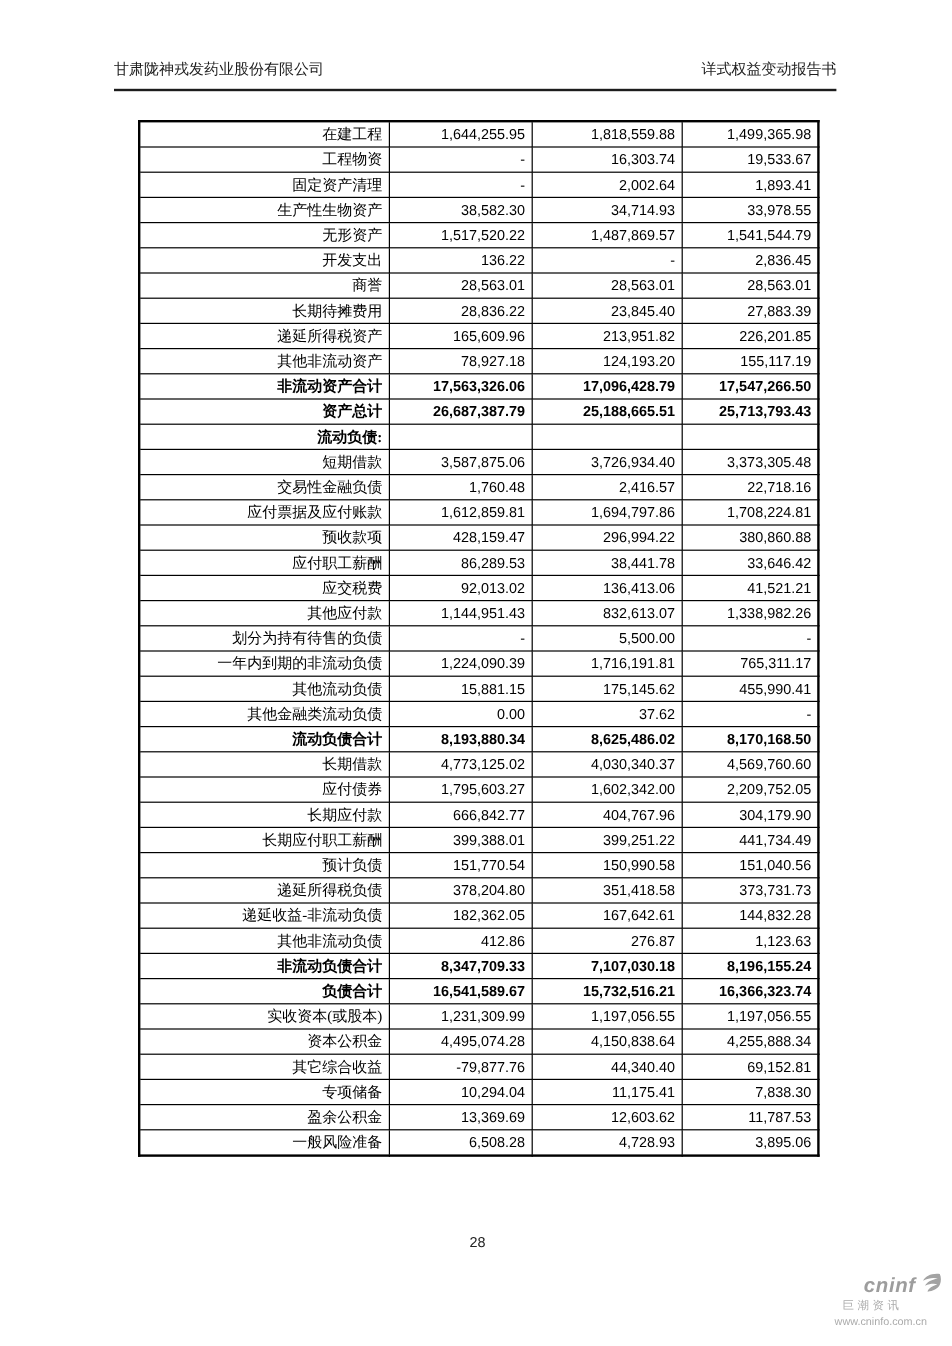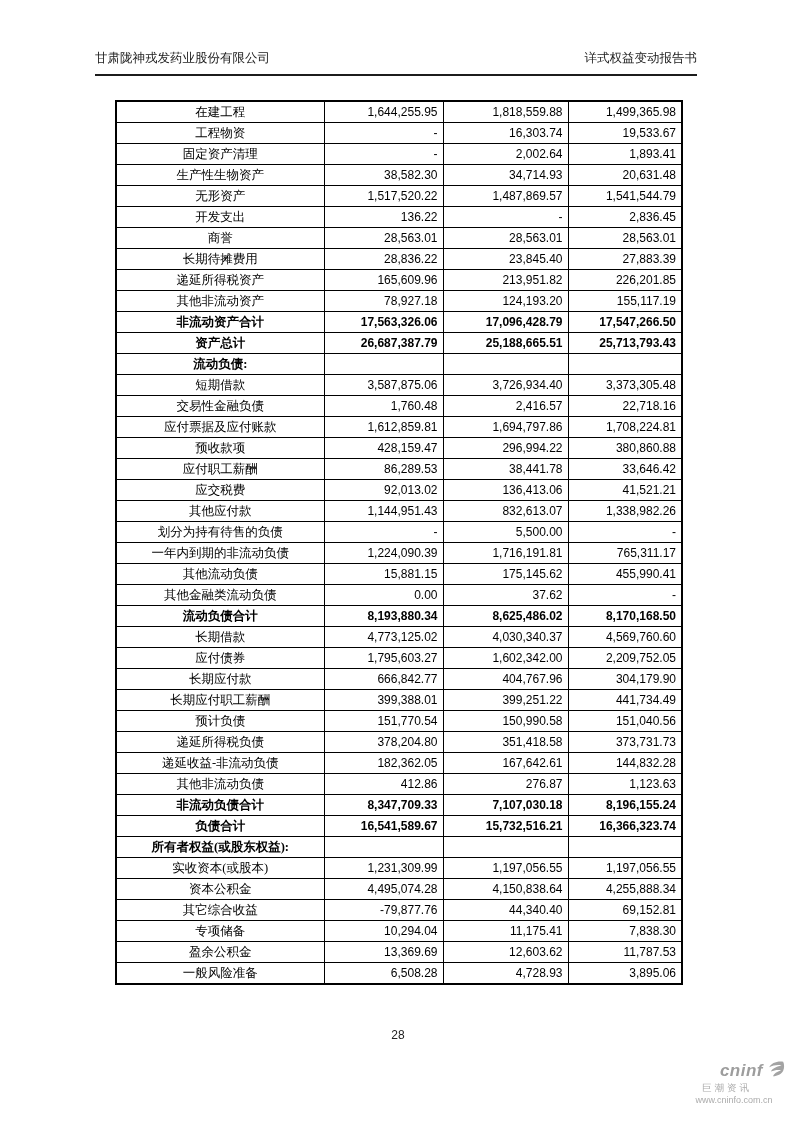--- a/index.html
+++ b/index.html
@@ -41,21 +41,21 @@
   }
   table.fin-table td {
     border: 1px solid #000;
     height: 20.45px;
     padding: 0 5px;
     line-height: 20px;
     white-space: nowrap;
     overflow: hidden;
   }
   td.label {
-    text-align: center;
+    text-align: right;
     font-family: "Liberation Serif", "DejaVu Serif", serif;
   }
   td.num {
     text-align: right;
     font-family: "Liberation Sans", "DejaVu Sans", sans-serif;
     font-size: 12px;
   }
   tr.total td { font-weight: bold; }
   tr.section td.label { font-weight: bold; }
   .page-number {
@@ -138,21 +138,21 @@
         <tr class="item">
           <td class="label">固定资产清理</td>
           <td class="num">-</td>
           <td class="num">2,002.64</td>
           <td class="num">1,893.41</td>
         </tr>
         <tr class="item">
           <td class="label">生产性生物资产</td>
           <td class="num">38,582.30</td>
           <td class="num">34,714.93</td>
-          <td class="num">20,631.48</td>
+          <td class="num">33,978.55</td>
         </tr>
         <tr class="item">
           <td class="label">无形资产</td>
           <td class="num">1,517,520.22</td>
           <td class="num">1,487,869.57</td>
           <td class="num">1,541,544.79</td>
         </tr>
         <tr class="item">
           <td class="label">开发支出</td>
           <td class="num">136.22</td>
@@ -325,26 +325,20 @@
           <td class="label">非流动负债合计</td>
           <td class="num">8,347,709.33</td>
           <td class="num">7,107,030.18</td>
           <td class="num">8,196,155.24</td>
         </tr>
         <tr class="total">
           <td class="label">负债合计</td>
           <td class="num">16,541,589.67</td>
           <td class="num">15,732,516.21</td>
           <td class="num">16,366,323.74</td>
-        </tr>
-        <tr class="section">
-          <td class="label">所有者权益(或股东权益):</td>
-          <td class="num"></td>
-          <td class="num"></td>
-          <td class="num"></td>
         </tr>
         <tr class="item">
           <td class="label">实收资本(或股本)</td>
           <td class="num">1,231,309.99</td>
           <td class="num">1,197,056.55</td>
           <td class="num">1,197,056.55</td>
         </tr>
         <tr class="item">
           <td class="label">资本公积金</td>
           <td class="num">4,495,074.28</td>

